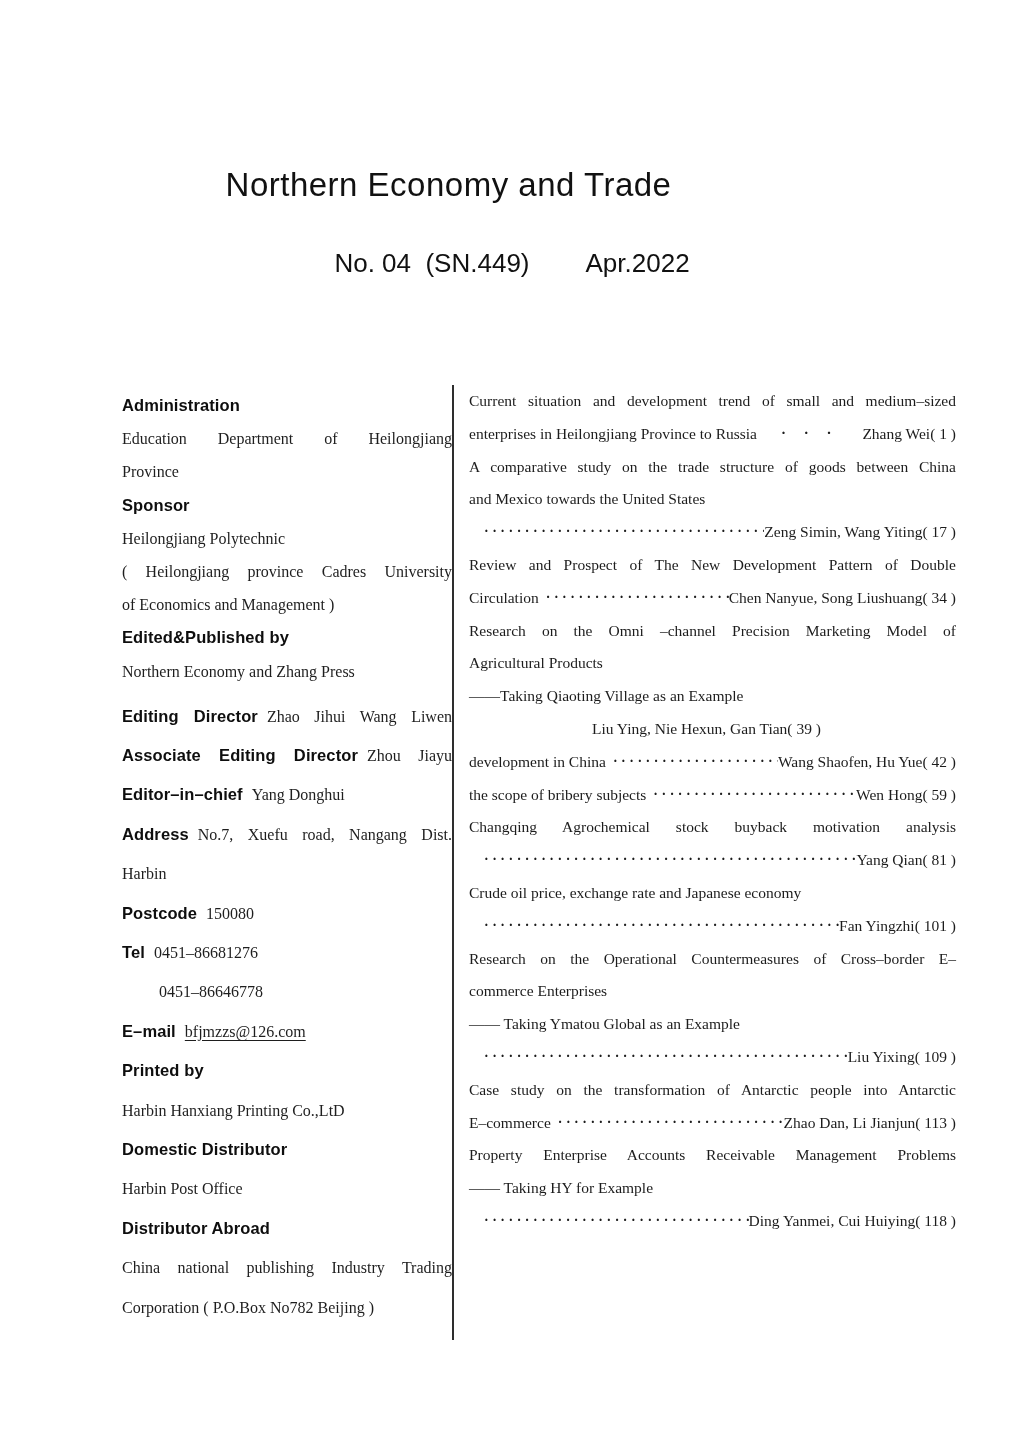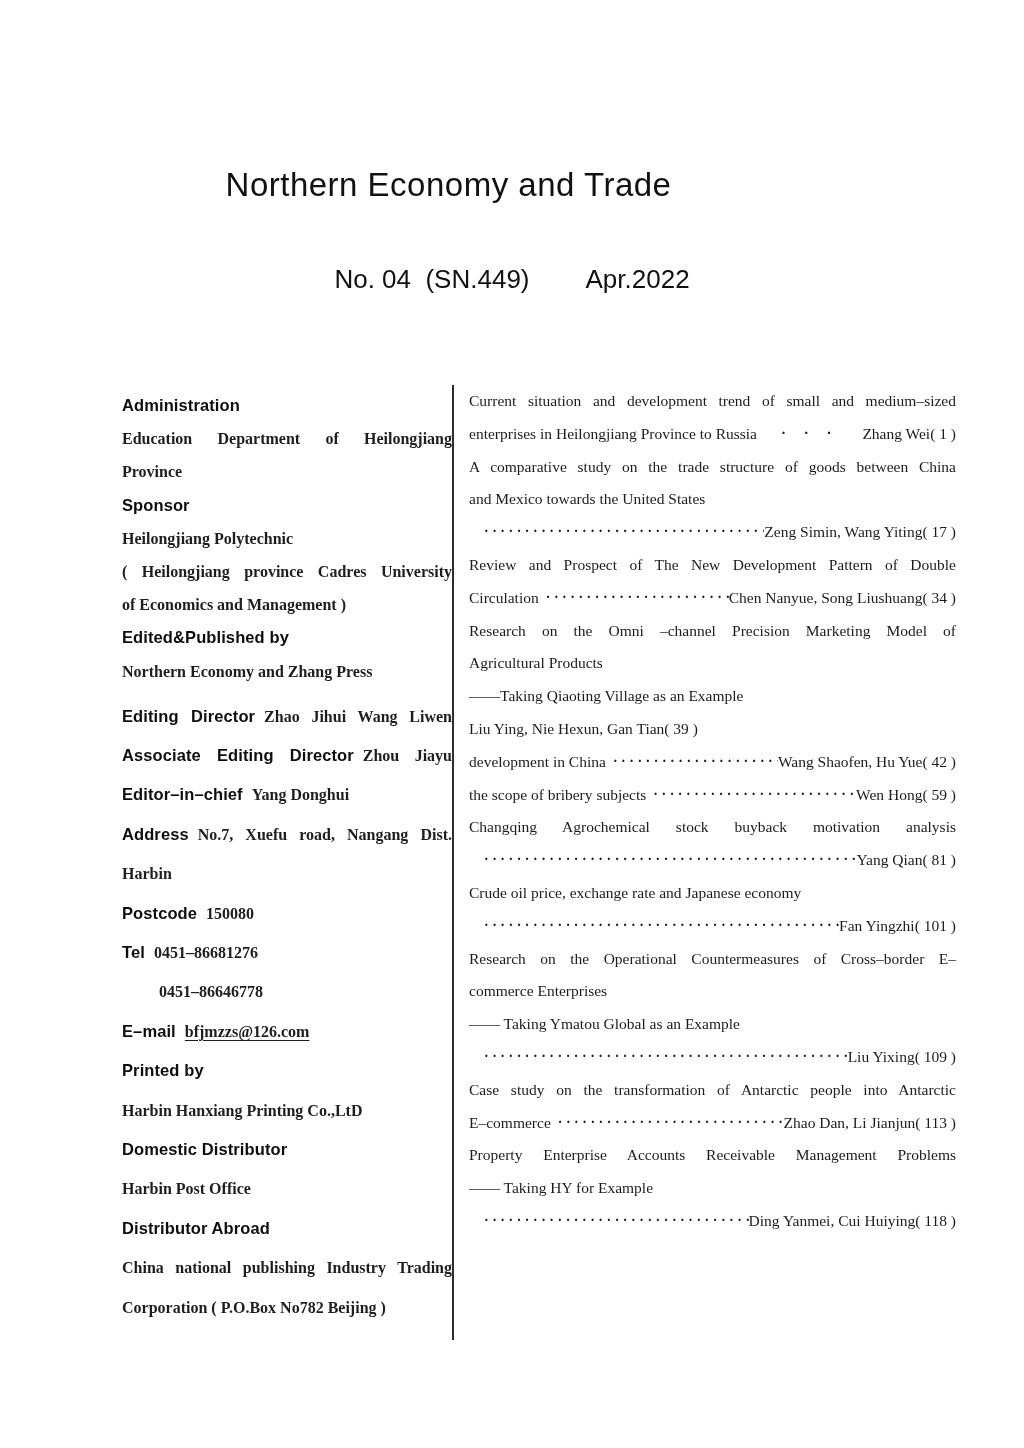--- a/index.html
+++ b/index.html
@@ -9,21 +9,21 @@
     font-family:"Liberation Serif", serif;
     overflow:hidden;
   }
   .title{
     position:absolute;top:166px;left:0;width:897px;
     text-align:center;
     font-family:"Liberation Sans", sans-serif;
     font-size:33px;font-weight:400;letter-spacing:0.5px;color:#111;
   }
   .issue{
-    position:absolute;top:264px;left:0;width:1024px;
+    position:absolute;top:248px;left:0;width:1024px;
     display:flex;justify-content:center;gap:56px;
     font-family:"Liberation Sans", sans-serif;
     font-size:26px;font-weight:400;color:#111;
     white-space:pre;
   }
   .content{
     position:absolute;top:385px;left:122px;width:836px;
     display:flex;align-items:flex-start;
   }
   .col-left{width:330px;padding-top:4px;}
@@ -34,27 +34,27 @@
   .m-line{height:33.2px;line-height:33.2px;white-space:nowrap;}
   .m-line.tall{height:39.4px;line-height:39.4px;}
   .m-line.gap{margin-top:9px;}
   .m-line.j{text-align:justify;text-align-last:justify;white-space:normal;}
   .m-line.ind2{padding-left:37px;}
   .mlab{
     font-family:"Liberation Sans", sans-serif;
     font-weight:700;font-size:16.5px;color:#0e0e0e;
     letter-spacing:0.1px;margin-right:9px;
   }
-  .mval{font-family:"Liberation Serif", serif;font-size:16px;color:#1e1e1e;font-weight:bold;}
+  .mval{font-family:"Liberation Serif", serif;font-size:16px;color:#1e1e1e;}
   .m-line.u .mval{text-decoration:underline;text-underline-offset:3px;}
 
   
   .t-line{height:32.8px;line-height:32.8px;font-size:15.5px;color:#1c1c1c;}
   .t-line.fill{text-align:justify;text-align-last:justify;}
-  .t-line.right{text-align:left;padding-right:12px;}
+  .t-line.right{text-align:center;padding-right:12px;}
   .t-line.flexl{display:flex;align-items:baseline;}
   .t-line.ind{padding-left:8px;}
   .tt,.ta{white-space:pre;flex:none;}
   .dots{
     flex:1;overflow:hidden;white-space:nowrap;
     font-weight:700;letter-spacing:3.5px;font-size:14px;
     padding:0 7px;position:relative;top:-1px;
   }
   .dots.few{text-align:center;letter-spacing:7px;font-size:15px;}
 </style>

